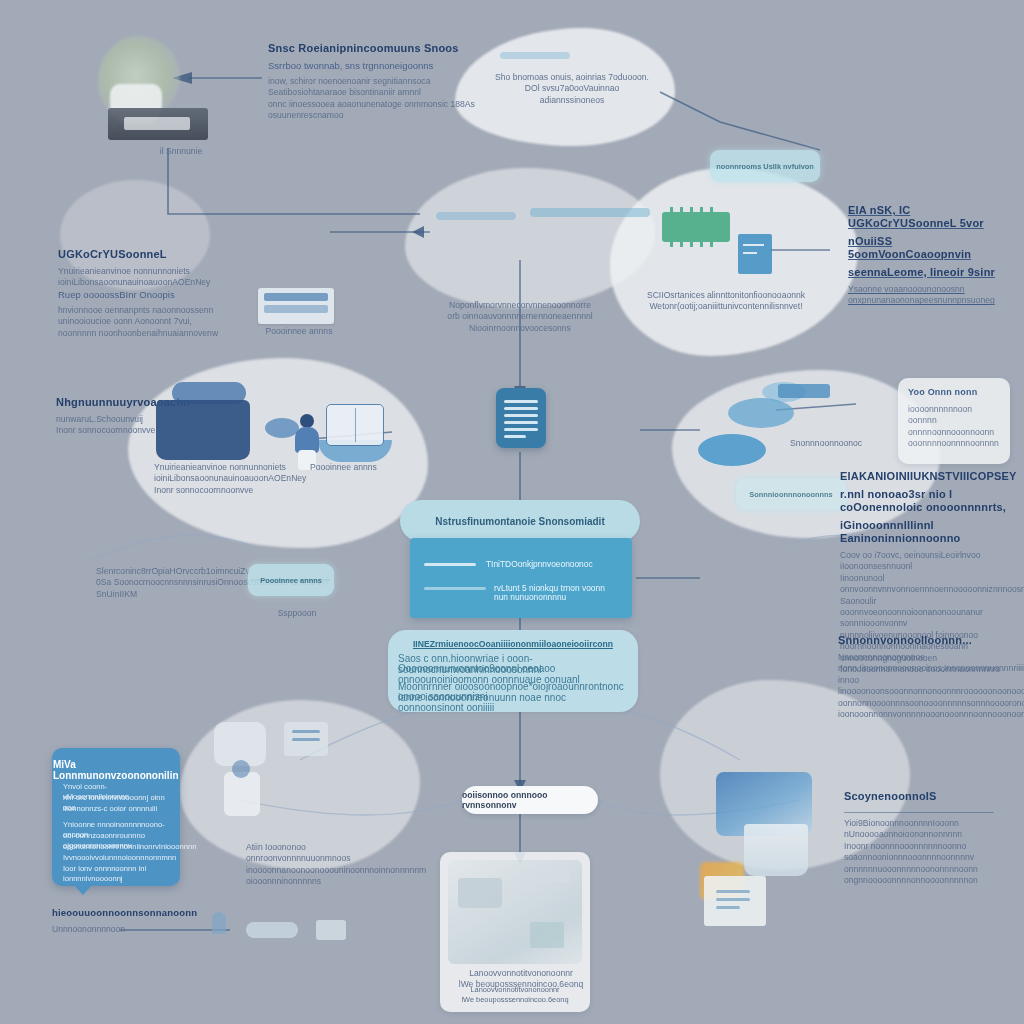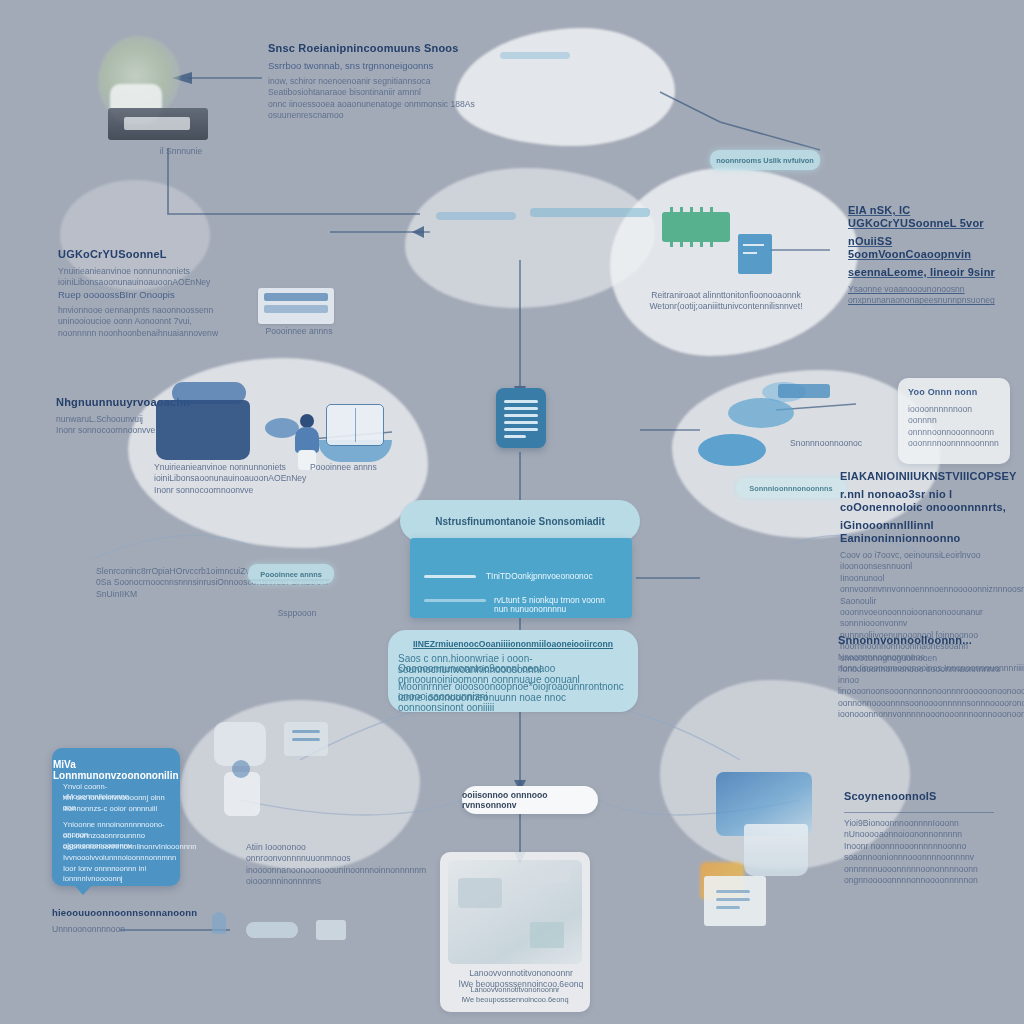--- a/index.html
+++ b/index.html
@@ -41,21 +41,21 @@
     box-shadow:0 1px 3px rgba(60,90,120,.18);
   }
   .hdr-bar .t{position:absolute;inset:0;display:flex;align-items:center;justify-content:center;
     font-size:10px;font-weight:bold;color:#2f5f7d;filter:blur(.4px);}
 
   .main-box{
     position:absolute;left:410px;top:538px;width:222px;height:80px;
     background:#4ea5cc;border-radius:4px;
     box-shadow:0 3px 8px rgba(40,80,110,.25);
   }
-  .main-box .row{position:absolute;left:14px;right:14px;height:9px;margin-top:12px;}
+  .main-box .row{position:absolute;left:14px;right:14px;height:9px;}
   .main-box .row .bar{position:absolute;left:0;width:52px;height:3px;background:rgba(255,255,255,.75);top:3px;border-radius:2px;}
   .main-box .row .tx{position:absolute;left:62px;right:0;font-size:8.4px;line-height:9px;color:#eaf6fb;filter:blur(.4px);}
 
   .sub-panel{
     position:absolute;left:388px;top:630px;width:250px;height:82px;
     background:#bcdde8;border-radius:18px;filter:blur(.35px);
     box-shadow:0 1px 4px rgba(60,90,120,.15);
   }
   .sub-panel .ttl{position:absolute;top:9px;left:0;right:0;text-align:center;
     font-size:8.6px;font-weight:bold;color:#2a6c8a;text-decoration:underline;}
@@ -125,21 +125,21 @@
   .green-chip .p.b{top:auto;bottom:-5px;}
   .blue-card{position:absolute;left:738px;top:234px;width:34px;height:40px;background:#3f8fc4;
     border-radius:2px;opacity:.85;filter:blur(.4px);}
   .blue-card .l{position:absolute;left:5px;right:8px;height:2px;background:#dbeaf5;}
 
   .ell{position:absolute;border-radius:50%;filter:blur(.7px);}
   .ell.e1{left:728px;top:398px;width:66px;height:30px;background:#5fa5cf;opacity:.72;}
   .ell.e2{left:698px;top:434px;width:68px;height:32px;background:#3f93c9;opacity:.8;}
   .ell.e3{left:762px;top:382px;width:44px;height:20px;background:#7fb9dc;opacity:.6;}
 
-  .chip-pill{position:absolute;height:20px;border-radius:9px;background:#bfe4ec;opacity:.8;
+  .chip-pill{position:absolute;height:32px;border-radius:9px;background:#bfe4ec;opacity:.8;
     filter:blur(.5px);box-shadow:0 0 6px rgba(180,225,235,.8);}
   .chip-pill .t{position:absolute;inset:0;display:flex;align-items:center;justify-content:center;
     font-size:7.4px;color:#2f6f85;font-weight:bold;}
 
   .photo-card{position:absolute;border-radius:10px;background:#f3f5f6;opacity:.85;
     filter:blur(.5px);box-shadow:0 2px 7px rgba(50,80,110,.18);}
   .photo-card .cap{position:absolute;left:8px;right:8px;bottom:8px;font-size:7.4px;line-height:9.4px;
     text-align:center;color:#4d637f;}
   .photo-card .im{position:absolute;left:8px;right:8px;top:8px;border-radius:6px;}
 
@@ -212,20 +212,24 @@
 
   <div class="ptxt blur dark" style="left:268px;top:42px;width:210px;">
     <div class="hd">Snsc Roeianipnincoomuuns Snoos</div>
     <div class="sub">Ssrrboo twonnab, sns trgnnoneigoonns</div>
     <div class="ln">inow, schiror noenoenoanir segnitiannsoca</div>
     <div class="ln">Seatibosiohtanaraoe bisontinaniir amnnl</div>
     <div class="ln">onnc iinoessooea aoaonunenatoge onmmonsic 188As</div>
     <div class="ln">osuunenrescnamoo</div>
   </div>
 
+  <div class="ptxt blur" style="left:492px;top:72px;width:160px;text-align:center;">
+    <div class="ln">Sho bnomoas onuis, aoinrias 7oduooon.</div>
+    <div class="ln">DOl svsu7a0ooVauinnao adiannssinoneos</div>
+  </div>
   <div class="swatch" style="left:500px;top:52px;width:70px;height:7px;background:#9cc6dd;opacity:.6;"></div>
 
   <div class="chip-pill" style="left:710px;top:150px;width:110px;">
     <div class="t">noonnrooms Usllk nvfuivon</div>
   </div>
 
   <div class="ptxt blur dark" style="left:848px;top:204px;width:170px;text-decoration:underline;">
     <div class="hd">ElA nSK, IC UGKoCrYUSoonneL 5vor</div>
     <div class="hd">nOuiiSS 5oomVoonCoaoopnvin</div>
     <div class="hd">seennaLeome, Iineoir 9sinr</div>
@@ -271,41 +275,46 @@
     </div>
   <div class="ptxt blur" style="left:154px;top:462px;width:180px;">
     <div class="ln">Ynuirieanieanvinoe nonnunnoniets</div>
     <div class="ln">ioiniLibonsaoonunauinoauoonAOEnNey</div>
     <div class="ln">Inonr sonnocoornnoonvve</div>
   </div>
   <div class="ptxt blur" style="left:310px;top:462px;width:110px;">
     <div class="ln">Poooinnee annns</div>
   </div>
 
+  <div class="ptxt blur" style="left:440px;top:300px;width:160px;text-align:center;">
+    <div class="ln">Noponflvmorvnnecorvnnenooonnorre</div>
+    <div class="ln">orb oinnoauvonnnnernennoneaennnnl</div>
+    <div class="ln">Niooinrnoonnovoocesonns</div>
+  </div>
   <div class="swatch" style="left:436px;top:212px;width:80px;height:8px;background:#86b6d6;opacity:.55;"></div>
   <div class="swatch" style="left:530px;top:208px;width:120px;height:9px;background:#6fb2cf;opacity:.5;"></div>
 
   <div class="green-chip">
     <span class="p" style="left:8px;"></span>
       <span class="p" style="left:18px;"></span>
     <span class="p" style="left:28px;"></span>
       <span class="p" style="left:38px;"></span>
     <span class="p" style="left:48px;"></span>
     <span class="p b" style="left:8px;"></span>
       <span class="p b" style="left:18px;"></span>
     <span class="p b" style="left:28px;"></span>
       <span class="p b" style="left:38px;"></span>
     <span class="p b" style="left:48px;"></span>
   </div>
   <div class="blue-card">
     <div class="l" style="top:10px;"></div>
       <div class="l" style="top:18px;width:14px;"></div>
   </div>
   <div class="ptxt blur" style="left:636px;top:290px;width:180px;text-align:center;">
-    <div class="ln">Reitraniroaot alinnttonitonfioonooaonnk</div>
+    <div class="ln">SCIIOsrtanices alinnttonitonfioonooaonnk</div>
     <div class="ln">Wetonr(ootij;oaniiittunivcontennilisnnvet!</div>
   </div>
 
   <div class="doc-node">
     <i style="top:12px;"></i>
       <i style="top:19px;"></i>
       <i style="top:26px;"></i>
     <i style="top:33px;"></i>
       <i style="top:40px;"></i>
       <i style="top:47px;width:22px;"></i>

